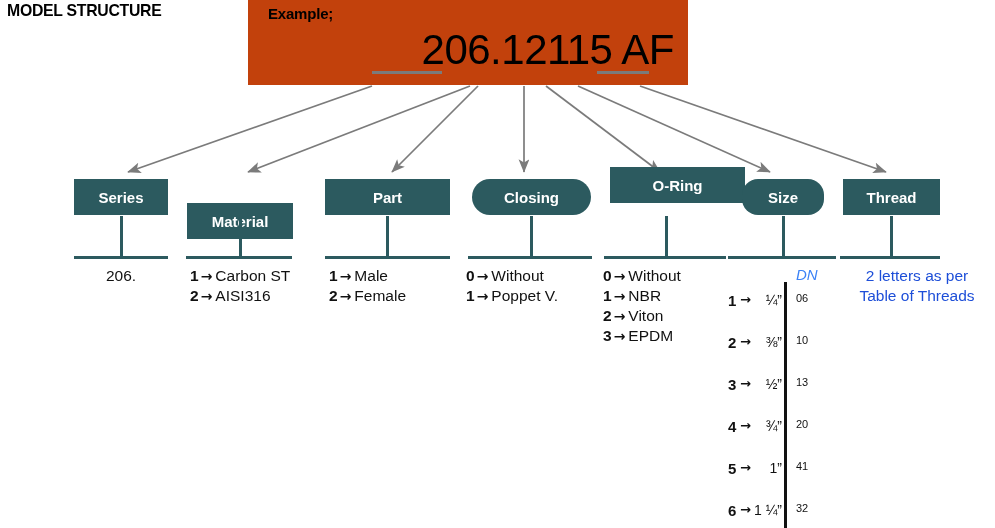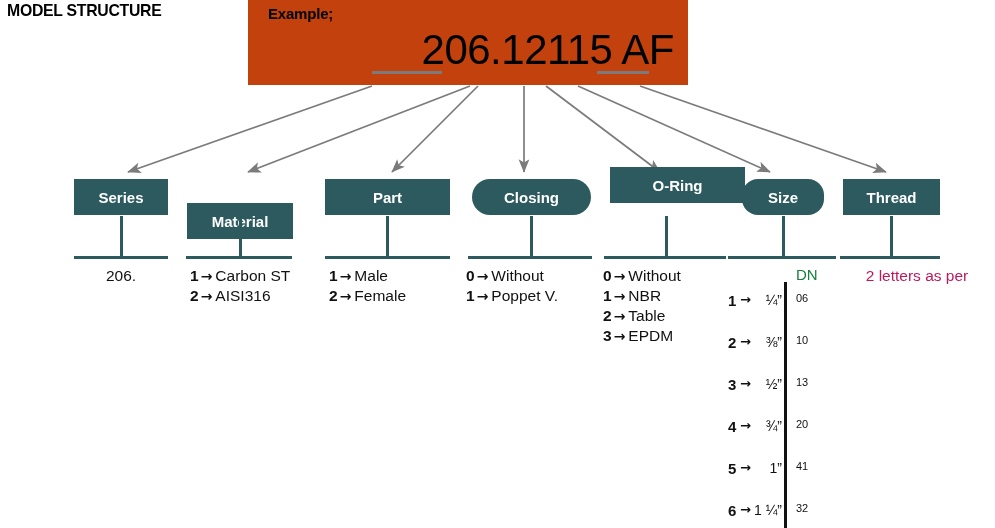--- a/index.html
+++ b/index.html
@@ -143,21 +143,22 @@
     top: 266px;
     width: 116px;
     font-size: 15px;
     color: #111;
   }
   #size-dn-head {
     position: absolute;
     left: 78px;
     top: 0px;
     font-size: 15px;
-    color: #15803d;
+    color: #3b82f6;
+    font-style: italic;
   }
   #size-divider {
     position: absolute;
     left: 66px;
     top: 16px;
     width: 3px;
     height: 250px;
     background: #111;
   }
   .size-row {
@@ -194,21 +195,21 @@
 
   
   #col-thread {
     position: absolute;
     left: 842px;
     top: 266px;
     width: 150px;
     text-align: center;
     font-size: 15.5px;
     line-height: 20px;
-    color: #be185d;
+    color: #1d4ed8;
   }
 </style>
 </head>
 <body>
 
 <div id="page-title">MODEL STRUCTURE</div>
 
 <div id="example-panel">
   <div id="example-label">Example;</div>
   <div id="example-code">206.12115 AF</div>
@@ -291,21 +292,21 @@
 </div>
 
 <div class="col" style="left:603px; top:266px;">
   <span class="row">
     <b>0</b><span class="arrowglyph">→</span><span>Without</span>
   </span>
   <span class="row">
     <b>1</b><span class="arrowglyph">→</span><span>NBR</span>
   </span>
   <span class="row">
-    <b>2</b><span class="arrowglyph">→</span><span>Table</span>
+    <b>2</b><span class="arrowglyph">→</span><span>Viton</span>
   </span>
   <span class="row">
     <b>3</b><span class="arrowglyph">→</span><span>EPDM</span>
   </span>
 </div>
 
 <div id="size-table">
   <div id="size-dn-head">DN</div>
   <div id="size-divider"></div>
 
@@ -342,13 +343,14 @@
   <div class="size-row" style="top:236px;">
     <span class="size-code">6</span>
     <span class="size-arrow">→</span>
     <span class="size-val">1 ¼”</span>
     <span class="size-dn">32</span>
   </div>
 </div>
 
 <div id="col-thread">
   <div>2 letters as per</div>
+  <div>Table of Threads</div>
 </div>
 
 </body></html>

